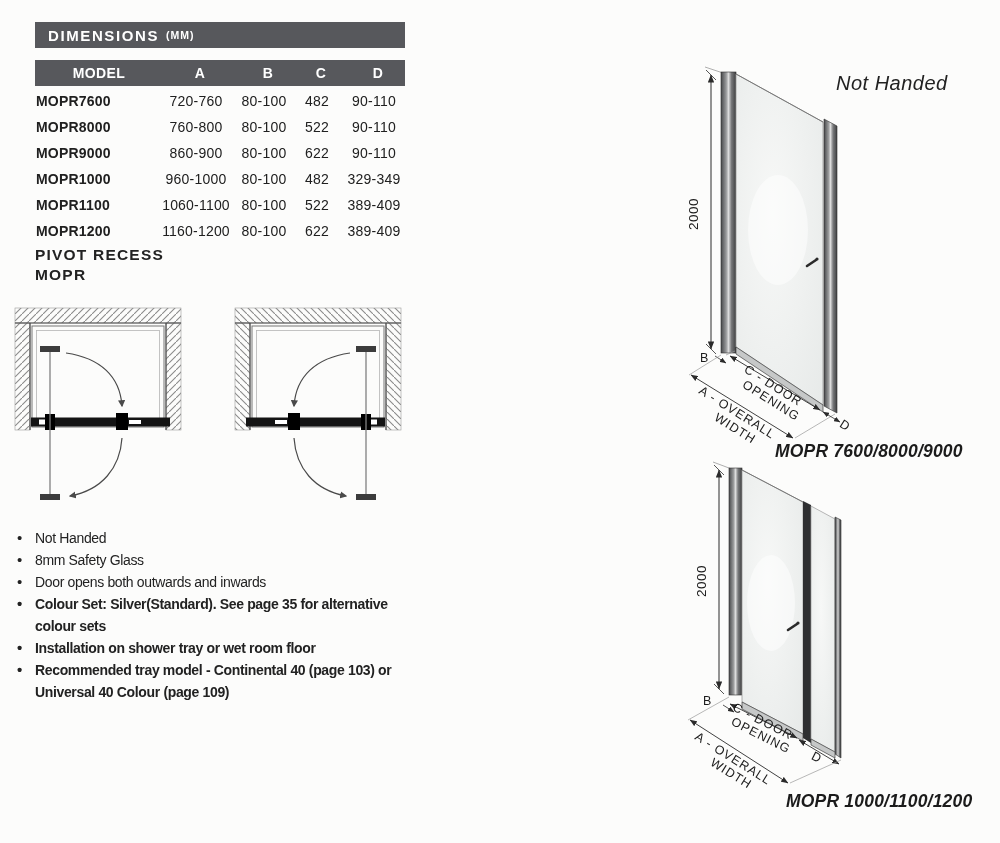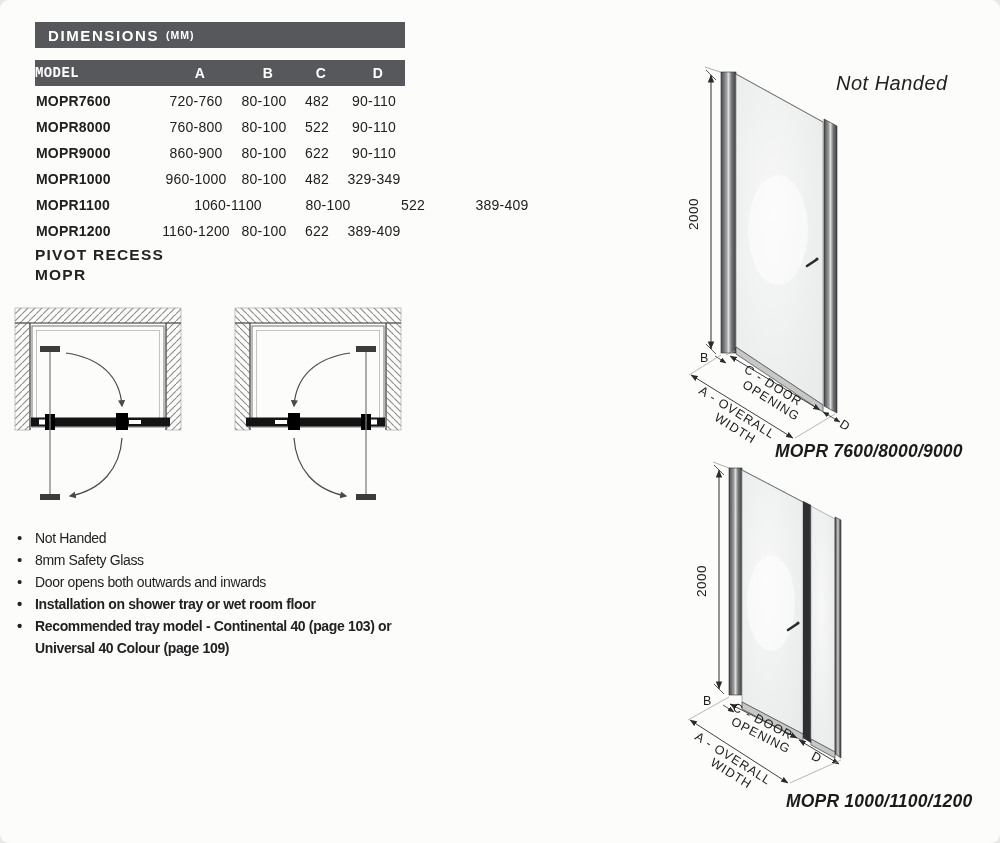--- a/index.html
+++ b/index.html
@@ -1,39 +1,38 @@
 <!DOCTYPE html>
 <html><head>
 <meta charset="utf-8">
 <style>
   html,body{margin:0;padding:0;background:#e8e8e8;}
   .page{
     position:relative;width:1000px;height:843px;overflow:hidden;
     background:#fcfcfb;color:#1f1f1f;
     font-family:"Liberation Sans", sans-serif;
-    border-radius:9px;
   }
   .abs{position:absolute;}
 
   
   .bar{
     background:#57585c;color:#fff;display:flex;align-items:center;
   }
   .dim-title{
     left:35px;top:22px;width:370px;height:26px;padding-left:13px;box-sizing:border-box;
     font-size:15px;font-weight:bold;letter-spacing:1.6px;
   }
   .dim-title .unit{font-size:10.5px;letter-spacing:1px;margin-left:7px;font-weight:bold;}
   .thead{
     left:35px;top:60px;width:370px;height:26px;
     font-size:14px;font-weight:bold;letter-spacing:.4px;
   }
   .tgrid{display:grid;grid-template-columns:120px 90px 46px 60px 54px;width:370px;align-items:center;}
   .tgrid .c{text-align:center;}
-  .tgrid .model{text-align:left;padding-left:0;font-family:Liberation Mono, monospace;}
+  .tgrid .model{text-align:center;padding-left:8px;}
   .trow{
     left:31px;height:26px;font-size:14px;letter-spacing:.2px;color:#202020;
     display:grid;grid-template-columns:120px 90px 46px 60px 54px;align-items:center;width:370px;
   }
   .trow .c{text-align:center;}
   .trow .model{text-align:left;padding-left:5px;font-weight:600;}
 
   .prod-title{
     left:35px;top:245px;width:345px;text-align:left;
     font-size:15.5px;font-weight:600;letter-spacing:1.2px;line-height:20px;color:#222;
@@ -160,21 +159,21 @@
     <span class="c">622</span>
     <span class="c">90-110</span>
   </div>
   <div class="abs trow" style="top:166px;">
     <span class="model">MOPR1000</span>
     <span class="c">960-1000</span>
     <span class="c">80-100</span>
     <span class="c">482</span>
     <span class="c">329-349</span>
   </div>
-  <div class="abs trow" style="top:192px;gap:32px;">
+  <div class="abs trow" style="top:192px;">
     <span class="model">MOPR1100</span>
     <span class="c">1060-1100</span>
     <span class="c">80-100</span>
     <span class="c">522</span>
     <span class="c">389-409</span>
   </div>
   <div class="abs trow" style="top:218px;">
     <span class="model">MOPR1200</span>
     <span class="c">1160-1200</span>
     <span class="c">80-100</span>
@@ -193,20 +192,21 @@
   <svg class="abs" style="left:218px;top:300px;" width="190" height="225" viewBox="0 0 190 225">
     <g transform="translate(190,0) scale(-1,1)">
         <use href="#planRecess"></use>
       </g>
   </svg>
 
   <ul class="abs features">
     <li><span>Not Handed</span></li>
     <li><span>8mm Safety Glass</span></li>
     <li><span>Door opens both outwards and inwards</span></li>
+    <li class="b"><span>Colour Set: Silver(Standard). See page 35 for alternative colour sets</span></li>
     <li class="b"><span>Installation on shower tray or wet room floor</span></li>
     <li class="b"><span>Recommended tray model - Continental 40 (page 103) or Universal 40 Colour (page 109)</span></li>
   </ul>
 
   <div class="abs not-handed">Not Handed</div>
 
   <svg class="abs" style="left:683px;top:60px;" width="320" height="405" viewBox="0 0 320 405">
     <g>
       <line x1="22" y1="7" x2="55" y2="18" stroke="#999" stroke-width="0.8"></line>
       <line x1="28" y1="15" x2="28" y2="289" stroke="#2b2b2b" stroke-width="1" marker-start="url(#dimarr)" marker-end="url(#dimarr)"></line>

